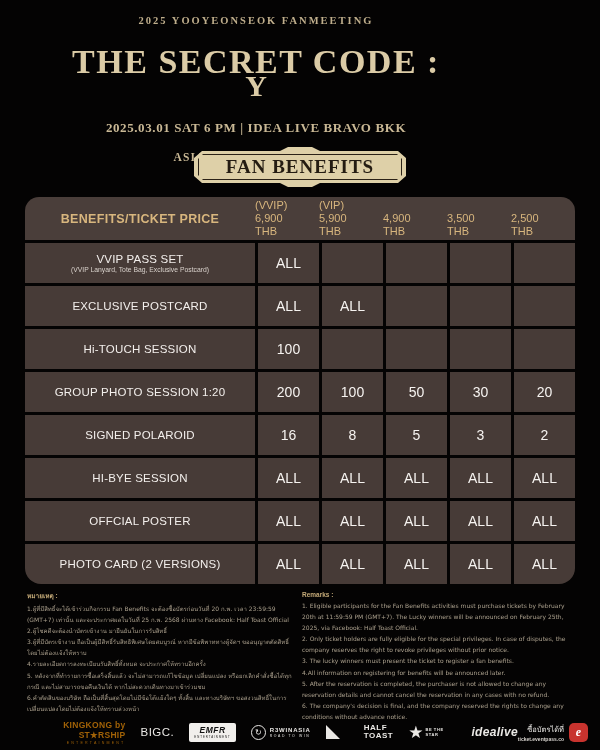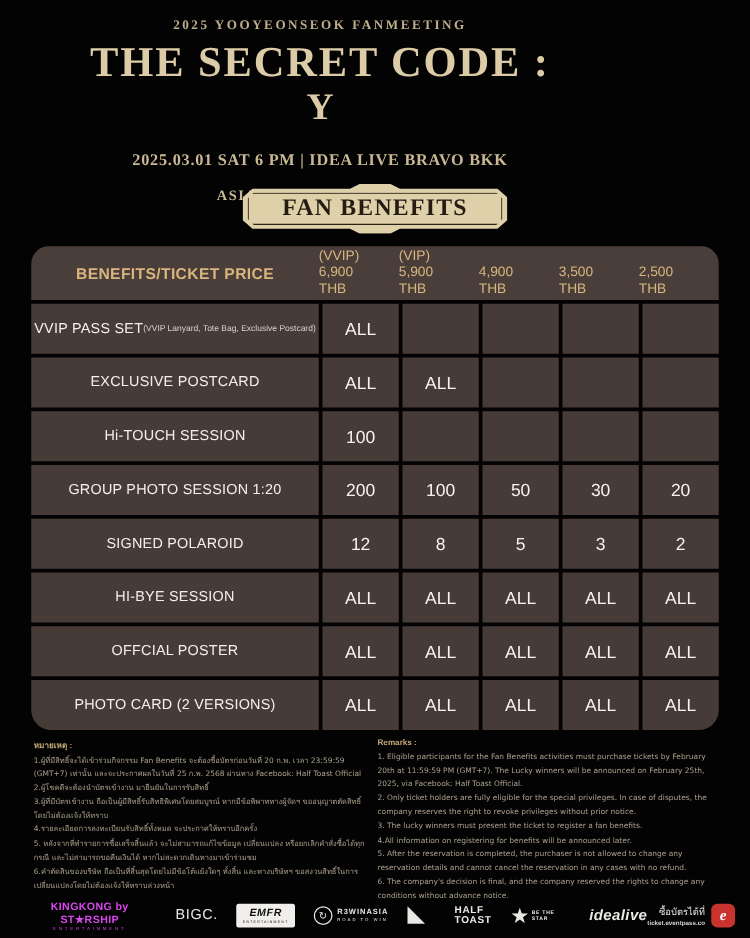--- a/index.html
+++ b/index.html
@@ -14,21 +14,21 @@
   .ctr { left:0; width:512px; text-align:center; }
 
   
   .tagline {
     top:15px;
     font-family:"Liberation Serif", serif;
     font-weight:bold; font-size:10.5px; letter-spacing:2px;
     color:#bfae8c;
   }
   .title {
-    top:32px;
+    top:43px;
     font-family:"Liberation Serif", serif;
     font-weight:bold; font-size:34px; letter-spacing:1.5px;
     color:#dbcba6;
   }
   .title-y {
     top:69px;
     font-family:"Liberation Serif", serif;
     font-weight:bold; font-size:30px;
     color:#dbcba6;
   }
@@ -78,21 +78,21 @@
   }
   .t-hcol {
     display:flex; flex-direction:column; justify-content:center;
     color:#d8b67e; font-size:11px; line-height:1.18; font-weight:500;
   }
   .t-hcol .hline { min-height:13px; }
   .t-rows { display:flex; flex-direction:column; gap:3px; }
   .t-row { display:grid; grid-template-columns:230px repeat(5,1fr); gap:3px; height:40px; }
   .t-cell {
     background:#473b37;
-    display:flex; flex-direction:row; align-items:center; justify-content:center;
+    display:flex; flex-direction:column; align-items:center; justify-content:center;
   }
   .t-label-main { color:#f3efec; font-size:11.5px; letter-spacing:0.2px; text-align:center; }
   .t-label-sub  { color:#d9d2cc; font-size:6.8px; margin-top:1px; text-align:center; }
   .t-value { color:#f6f3f0; font-size:14px; }
   .t-row:last-child .t-cell:first-child { border-radius:0 0 0 16px; }
   .t-row:last-child .t-cell:last-child  { border-radius:0 0 16px 0; }
 
   
   .notes { top:591px; }
   .notes-th { left:27px;  width:265px; }
@@ -104,21 +104,21 @@
     color:#aba08d; font-size:6px; line-height:1.85; margin:0;
     font-family:"DejaVu Sans", sans-serif;
   }
 
   
   .footer {
     top:716px; left:18px; right:12px; height:32px;
     display:flex; align-items:center;
   }
   .logo-group { display:flex; align-items:center; gap:15px; }
-  .lg-kk { text-align:center; color:#d946ef; }
+  .lg-kk { text-align:right; color:#a16207; }
   .lg-kk .lg-main { font-weight:bold; font-size:8.5px; letter-spacing:0.3px; }
   .lg-kk .lg-sub  { font-size:3.6px; letter-spacing:2.2px; margin-top:1px; }
   .lg-bigc { color:#eae8e5; font-weight:normal; font-size:11.5px; letter-spacing:0.5px; }
   .lg-emfr {
     background:#f1efec; color:#111; border-radius:2px;
     padding:2px 5px 3px; text-align:center;
   }
   .lg-emfr .emfr-main { font-weight:bold; font-style:italic; font-size:8.5px; letter-spacing:0.5px; }
   .lg-emfr .emfr-sub { font-size:2.8px; letter-spacing:1px; }
   .lg-rewin { display:flex; align-items:center; gap:4px; color:#eae8e5; }
@@ -276,21 +276,21 @@
         </div>
         <div class="t-cell">
           <span class="t-value">20</span>
         </div>
       </div>
       <div class="t-row">
         <div class="t-cell">
           <div class="t-label-main">SIGNED POLAROID</div>
         </div>
         <div class="t-cell">
-          <span class="t-value">12</span>
+          <span class="t-value">16</span>
         </div>
         <div class="t-cell">
           <span class="t-value">8</span>
         </div>
         <div class="t-cell">
           <span class="t-value">5</span>
         </div>
         <div class="t-cell">
           <span class="t-value">3</span>
         </div>

